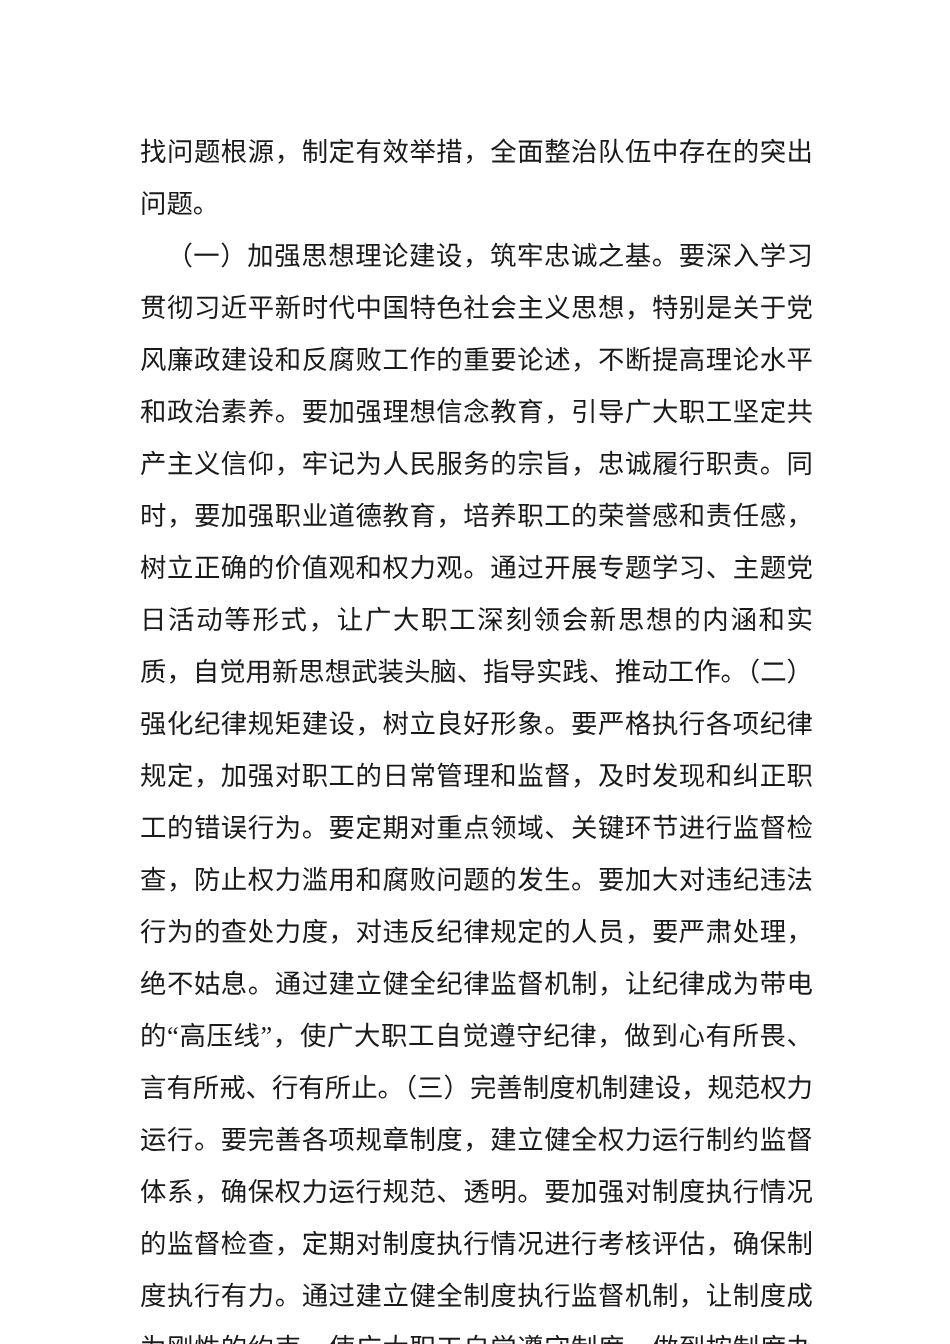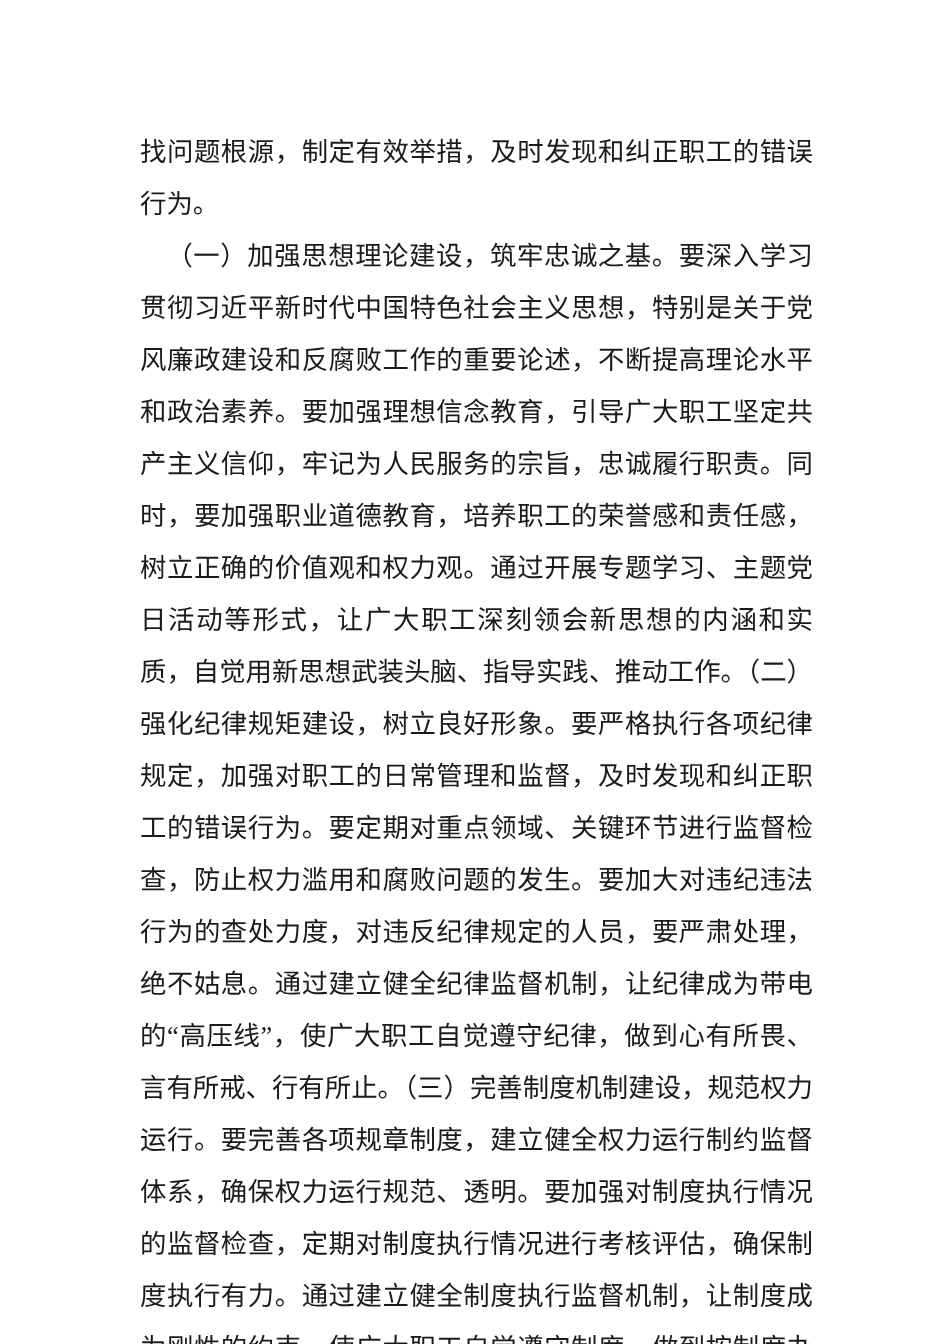--- a/index.html
+++ b/index.html
@@ -54,16 +54,16 @@
   
   .doc-paragraph.indented {
     text-indent: 26.4px;
   }
 </style>
 </head>
 <body>
 
 <div class="page">
   <div class="text-column">
-    <p class="doc-paragraph continuation">找问题根源，制定有效举措，及时发现和纠正职工的错误行为。</p>
+    <p class="doc-paragraph continuation">找问题根源，制定有效举措，全面整治队伍中存在的突出问题。</p>
     <p class="doc-paragraph indented">（一）加强思想理论建设，筑牢忠诚之基。要深入学习贯彻习近平新时代中国特色社会主义思想，特别是关于党风廉政建设和反腐败工作的重要论述，不断提高理论水平和政治素养。要加强理想信念教育，引导广大职工坚定共产主义信仰，牢记为人民服务的宗旨，忠诚履行职责。同时，要加强职业道德教育，培养职工的荣誉感和责任感，树立正确的价值观和权力观。通过开展专题学习、主题党日活动等形式，让广大职工深刻领会新思想的内涵和实质，自觉用新思想武装头脑、指导实践、推动工作。（二）强化纪律规矩建设，树立良好形象。要严格执行各项纪律规定，加强对职工的日常管理和监督，及时发现和纠正职工的错误行为。要定期对重点领域、关键环节进行监督检查，防止权力滥用和腐败问题的发生。要加大对违纪违法行为的查处力度，对违反纪律规定的人员，要严肃处理，绝不姑息。通过建立健全纪律监督机制，让纪律成为带电的“高压线”，使广大职工自觉遵守纪律，做到心有所畏、言有所戒、行有所止。（三）完善制度机制建设，规范权力运行。要完善各项规章制度，建立健全权力运行制约监督体系，确保权力运行规范、透明。要加强对制度执行情况的监督检查，定期对制度执行情况进行考核评估，确保制度执行有力。通过建立健全制度执行监督机制，让制度成为刚性的约束，使广大职工自觉遵守制度，做到按制度办事、靠制度管人。（四）增强学习教育培训，提高队伍素质。要加强对职工的教育培训，通过举办读书班、研讨会、业务培训等形式，提</p>
   </div>
 </div>
 
 </body></html>

